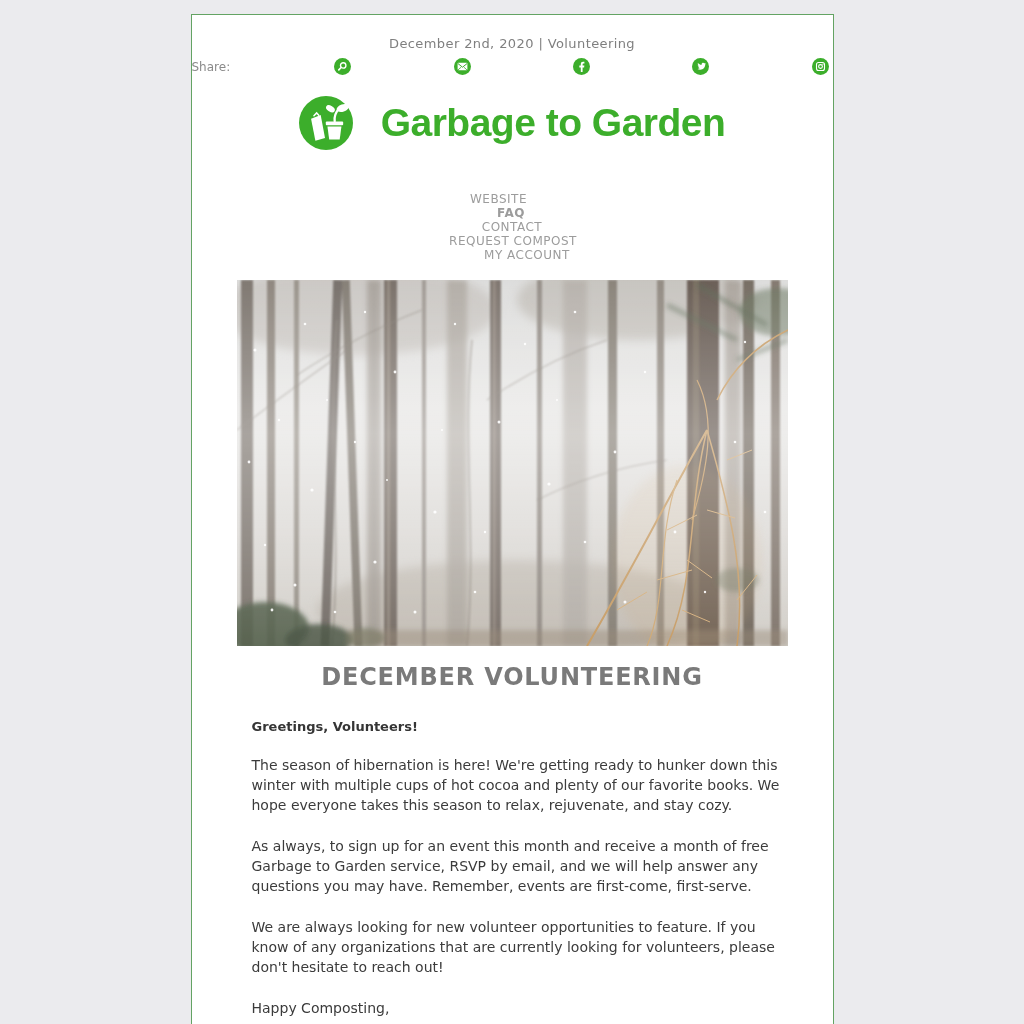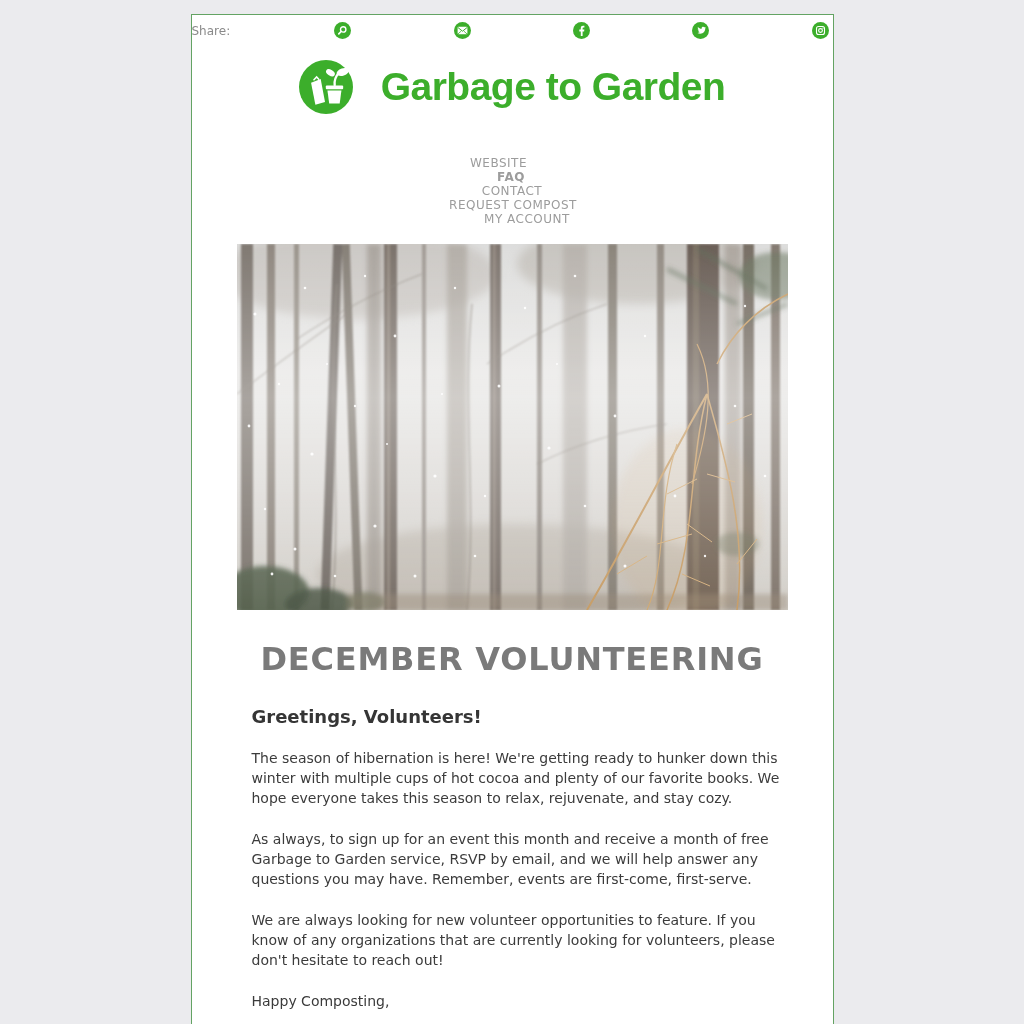--- a/index.html
+++ b/index.html
@@ -89,49 +89,50 @@
   nav.menu a:nth-child(3){margin-right:30px;}
   nav.menu a:nth-child(4){margin-right:28px;}
   .hero{
     margin:18px auto 0 auto;
     width:551px;
     height:366px;
     overflow:hidden;
   }
   .hero svg{display:block;}
   h1.article-title{
-    margin-top:30px;
+    margin-top:17px;
     text-align:center;
-    font-size:32px;
+    font-size:24px;
     font-weight:bold;
     letter-spacing:.8px;
     color:var(--title-gray);
   }
   .content{
     width:540px;
     margin-left:60px;
   }
   .greeting{
     margin-top:28px;
-    font-size:18px;
+    font-size:13px;
     font-weight:bold;
     color:#353535;
   }
   .content p.body-p{
     margin-top:21px;
     font-size:14px;
     line-height:20px;
     color:var(--body-text);
   }
 </style>
 </head>
 <body>
 
 <div class="card">
 
+  <div class="date-line">December 2nd, 2020 | Volunteering</div>
 
   <div class="share-row">
     <span class="share-label">Share:</span>
 
     <a class="sicon" href="#">
       <svg width="11" height="11" viewBox="0 0 11 11">
         <circle cx="6.2" cy="4.4" r="2.7" fill="none" stroke="#ffffff" stroke-width="1.4"></circle>
         <line x1="4.1" y1="6.5" x2="1.8" y2="8.8" stroke="#ffffff" stroke-width="1.7" stroke-linecap="round"></line>
       </svg>
     </a>

